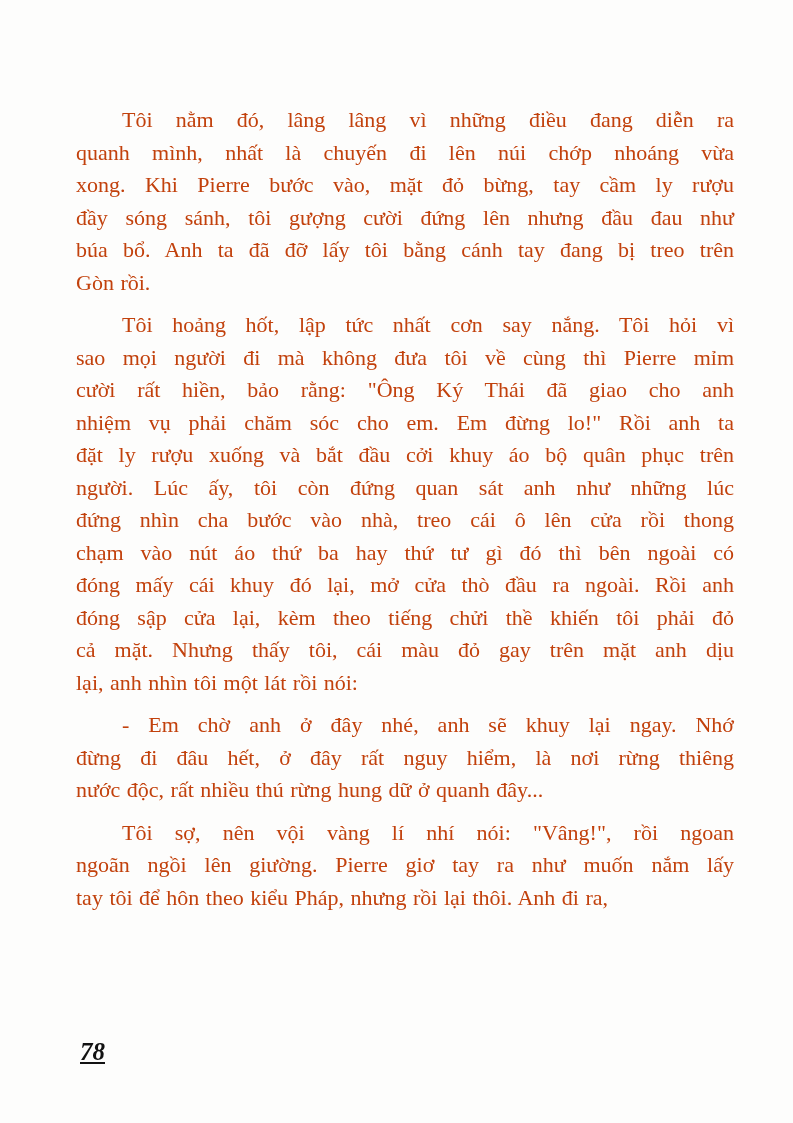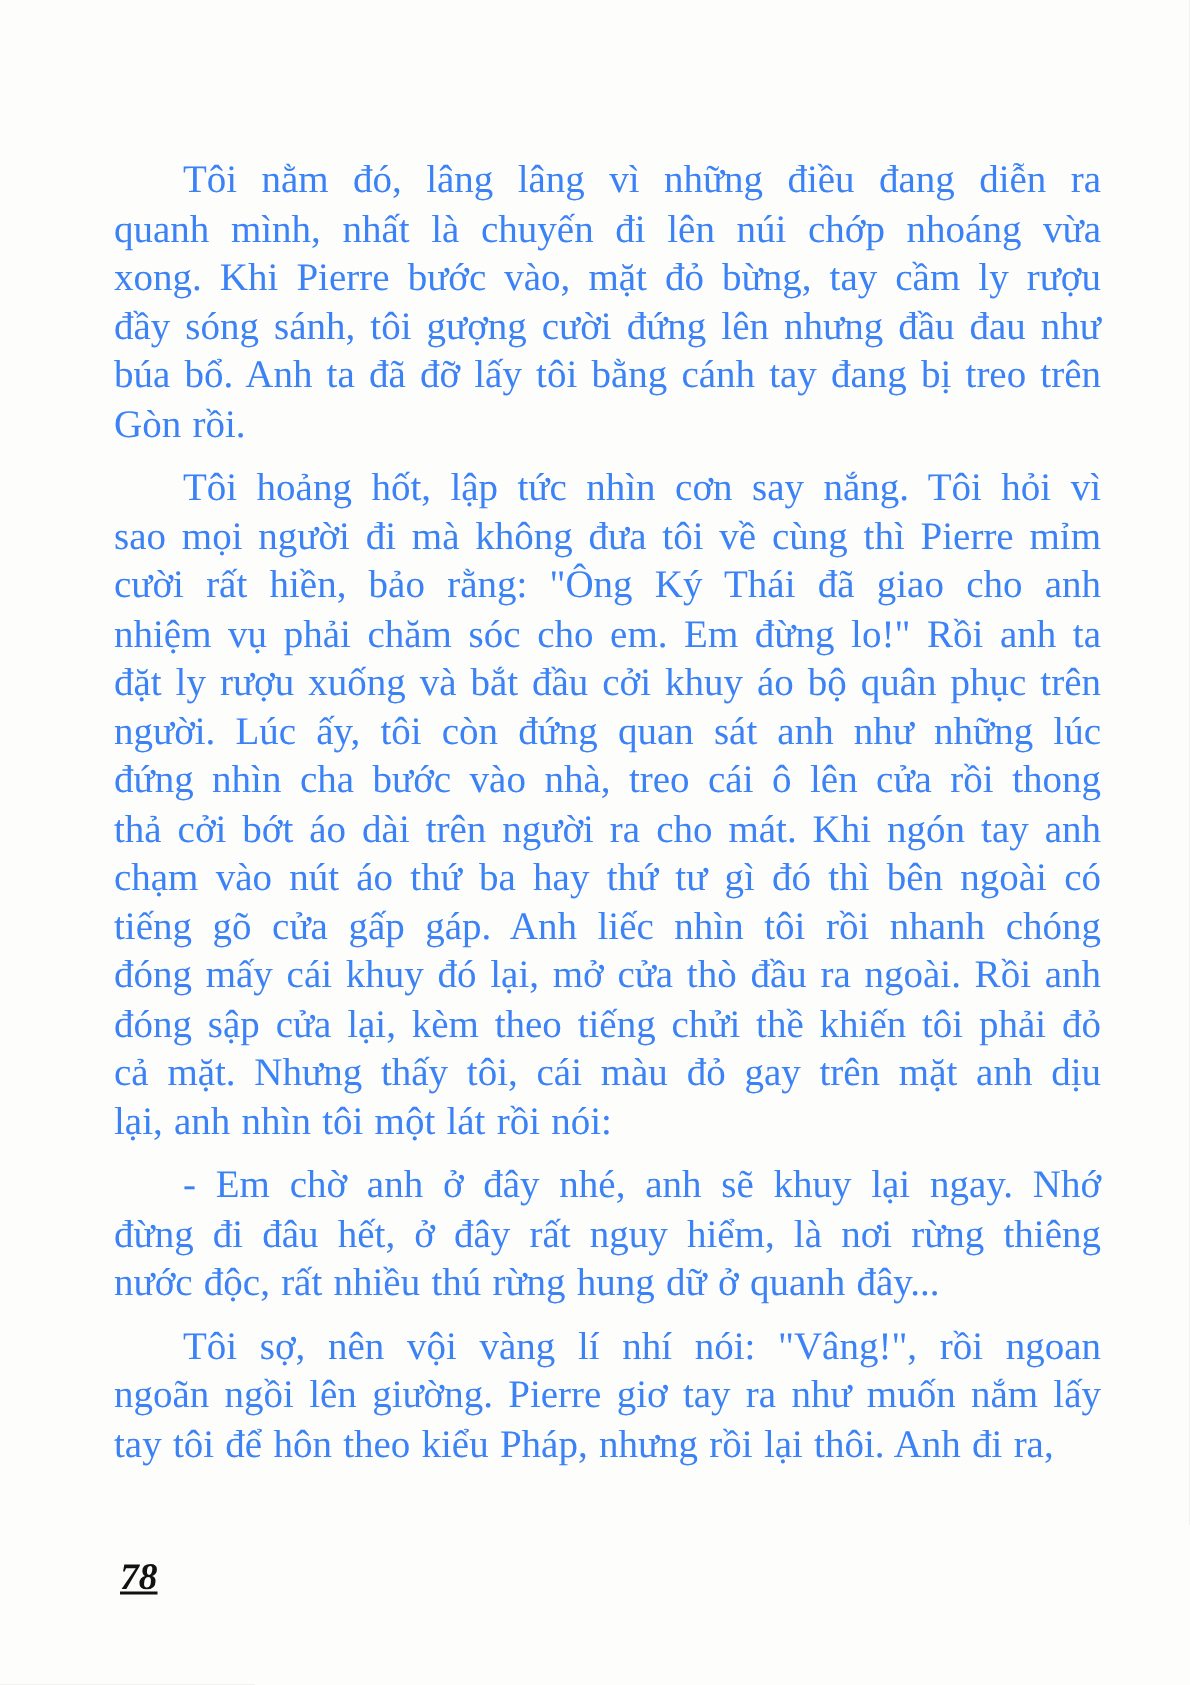--- a/index.html
+++ b/index.html
@@ -48,25 +48,25 @@
   }
   .content {
     position: absolute;
     left: 76px;
     top: 104px;
     width: 658px;
   }
   .paragraph { margin: 0; }
   .paragraph + .paragraph { margin-top: 10px; }
   .line {
-    font-size: 26px;
+    font-size: 22px;
     line-height: 32.5px;
     white-space: normal;
     word-spacing: 1px;
-    color: #3b82f6;
+    color: #c2410c;
   }
   .line.justify {
     text-align: justify;
     text-align-last: justify;
   }
   .line.indent {
     text-indent: 46px;
   }
   .pagenum {
     position: absolute;
@@ -88,30 +88,28 @@
   <div class="content">
       <div class="paragraph">
         <div class="line justify indent">Tôi nằm đó, lâng lâng vì những điều đang diễn ra</div>
         <div class="line justify">quanh mình, nhất là chuyến đi lên núi chớp nhoáng vừa</div>
         <div class="line justify">xong. Khi Pierre bước vào, mặt đỏ bừng, tay cầm ly rượu</div>
         <div class="line justify">đầy sóng sánh, tôi gượng cười đứng lên nhưng đầu đau như</div>
         <div class="line justify">búa bổ. Anh ta đã đỡ lấy tôi bằng cánh tay đang bị treo trên</div>
         <div class="line">Gòn rồi.</div>
       </div>
       <div class="paragraph">
-        <div class="line justify indent">Tôi hoảng hốt, lập tức nhìn cơn say nắng. Tôi hỏi vì</div>
+        <div class="line justify indent">Tôi hoảng hốt, lập tức nhất cơn say nắng. Tôi hỏi vì</div>
         <div class="line justify">sao mọi người đi mà không đưa tôi về cùng thì Pierre mỉm</div>
         <div class="line justify">cười rất hiền, bảo rằng: "Ông Ký Thái đã giao cho anh</div>
         <div class="line justify">nhiệm vụ phải chăm sóc cho em. Em đừng lo!" Rồi anh ta</div>
         <div class="line justify">đặt ly rượu xuống và bắt đầu cởi khuy áo bộ quân phục trên</div>
         <div class="line justify">người. Lúc ấy, tôi còn đứng quan sát anh như những lúc</div>
         <div class="line justify">đứng nhìn cha bước vào nhà, treo cái ô lên cửa rồi thong</div>
-        <div class="line justify">thả cởi bớt áo dài trên người ra cho mát. Khi ngón tay anh</div>
         <div class="line justify">chạm vào nút áo thứ ba hay thứ tư gì đó thì bên ngoài có</div>
-        <div class="line justify">tiếng gõ cửa gấp gáp. Anh liếc nhìn tôi rồi nhanh chóng</div>
         <div class="line justify">đóng mấy cái khuy đó lại, mở cửa thò đầu ra ngoài. Rồi anh</div>
         <div class="line justify">đóng sập cửa lại, kèm theo tiếng chửi thề khiến tôi phải đỏ</div>
         <div class="line justify">cả mặt. Nhưng thấy tôi, cái màu đỏ gay trên mặt anh dịu</div>
         <div class="line">lại, anh nhìn tôi một lát rồi nói:</div>
       </div>
       <div class="paragraph">
         <div class="line justify indent">- Em chờ anh ở đây nhé, anh sẽ khuy lại ngay. Nhớ</div>
         <div class="line justify">đừng đi đâu hết, ở đây rất nguy hiểm, là nơi rừng thiêng</div>
         <div class="line">nước độc, rất nhiều thú rừng hung dữ ở quanh đây...</div>
       </div>

